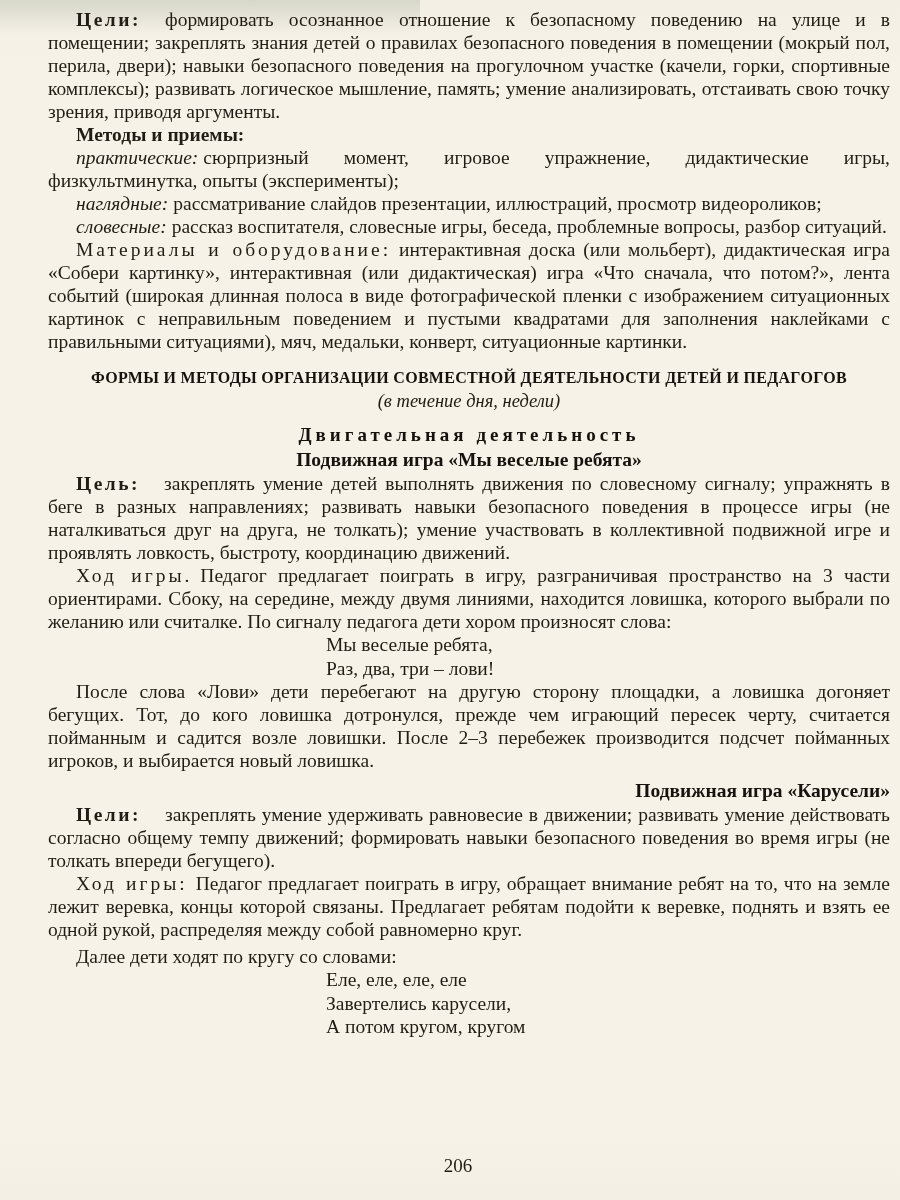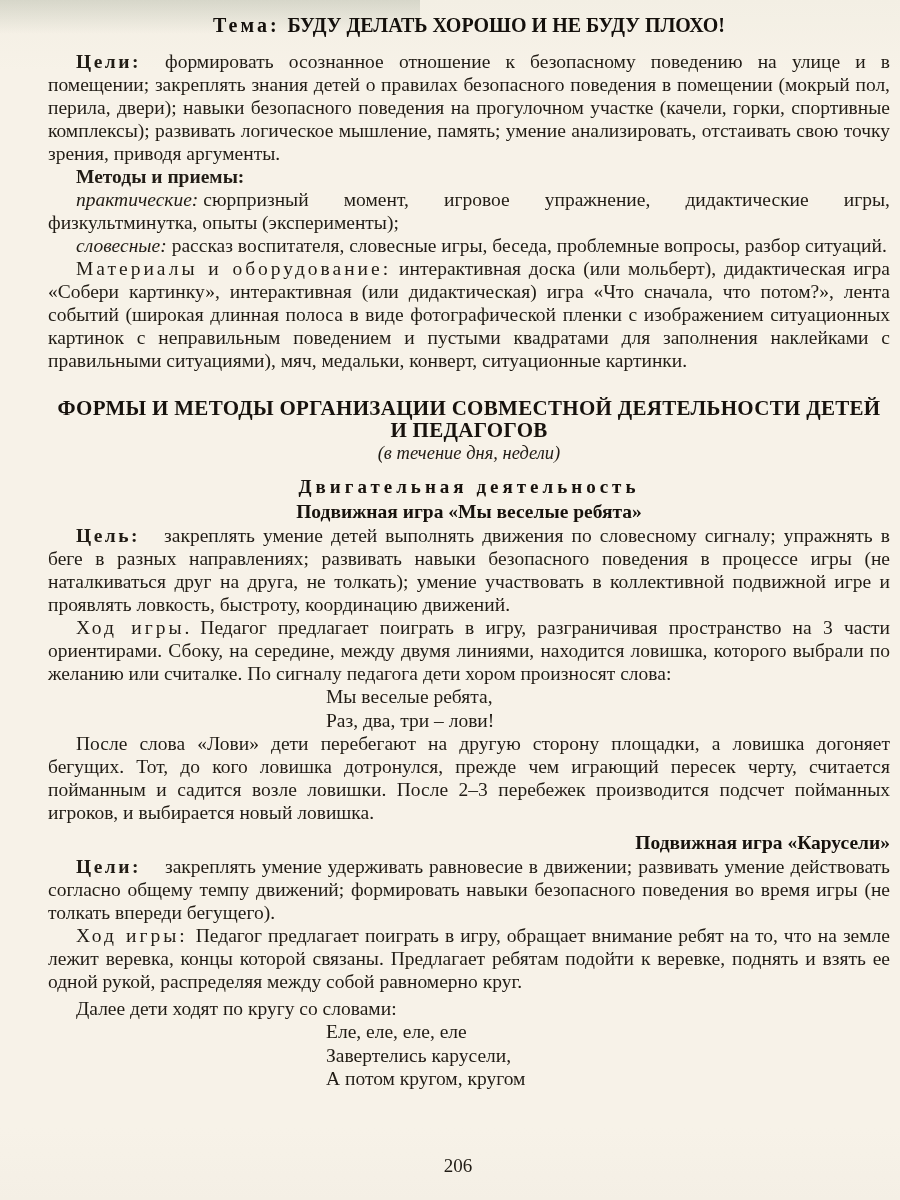--- a/index.html
+++ b/index.html
@@ -20,21 +20,21 @@
   .doc-title{
     text-align:center;font-weight:bold;font-size:20px;line-height:26px;
     margin:4px 0 12px 0;color:#14100c;
   }
   .sperr{letter-spacing:3px;margin-right:8px;}
   .sperr2{letter-spacing:2.5px;margin-right:24px;font-weight:bold;}
   .body-p{margin:0;text-align:justify;text-indent:28px;}
   .bold{font-weight:bold;}
   .ital-label{font-style:italic;margin-right:5px;}
   .sec-heading{
-    margin:25px 0 0 0;text-align:center;font-weight:bold;font-size:21px;
+    margin:14px 0 0 0;text-align:center;font-weight:bold;font-size:16px;
     line-height:22px;letter-spacing:0.3px;color:#17120d;
   }
   .sec-sub{margin:0;text-align:center;font-style:italic;font-size:18.5px;line-height:24px;}
   .act-heading{
     margin:9px 0 0 0;text-align:center;font-weight:bold;font-size:19px;
     letter-spacing:4px;line-height:25px;color:#17120d;
   }
   .game-title{margin:0;text-align:center;font-weight:bold;font-size:19.5px;line-height:25px;color:#17120d;}
   .game-title.gap-top{margin-top:6px;text-align:right;}
   .verse{margin:0 0 0 278px;line-height:23.5px;}
@@ -45,28 +45,28 @@
   }
 </style>
 </head>
 <body>
 
 <div class="page">
   <div class="scan-tint"></div>
 
   <div class="content">
 
-    <h1 class="doc-title"><span class="sperr">Тема:</span><span>БУДУ ДЕЛАТЬ ХОРОШО И НЕ БУДУ ПЛОХО!</span></h1>
 
     <p class="body-p"><span class="sperr2">Цели:</span><span>формировать осознанное отношение к безопасному поведению на улице и в помещении; закреплять знания детей о правилах безопасного поведения в помещении (мокрый пол, перила, двери); навыки безопасного поведения на прогулочном участке (качели, горки, спортивные комплексы); развивать логическое мышление, память; умение анализировать, отстаивать свою точку зрения, приводя аргументы.</span></p>
 
     <p class="body-p bold">Методы и приемы:</p>
 
     <p class="body-p"><span class="ital-label">практические:</span><span>сюрпризный момент, игровое упражнение, дидактические игры, физкультминутка, опыты (эксперименты);</span></p>
 
+    <p class="body-p"><span class="ital-label">наглядные:</span><span>рассматривание слайдов презентации, иллюстраций, просмотр видеороликов;</span></p>
 
     <p class="body-p"><span class="ital-label">словесные:</span><span>рассказ воспитателя, словесные игры, беседа, проблемные вопросы, разбор ситуаций.</span></p>
 
     <p class="body-p"><span class="sperr">Материалы и оборудование:</span><span>интерактивная доска (или мольберт), дидактическая игра «Собери картинку», интерактивная (или дидактическая) игра «Что сначала, что потом?», лента событий (широкая длинная полоса в виде фотографической пленки с изображением ситуационных картинок с неправильным поведением и пустыми квадратами для заполнения наклейками с правильными ситуациями), мяч, медальки, конверт, ситуационные картинки.</span></p>
 
     <h2 class="sec-heading">ФОРМЫ И МЕТОДЫ ОРГАНИЗАЦИИ СОВМЕСТНОЙ ДЕЯТЕЛЬНОСТИ ДЕТЕЙ И ПЕДАГОГОВ</h2>
     <p class="sec-sub">(в течение дня, недели)</p>
 
     <h3 class="act-heading">Двигательная деятельность</h3>
 

